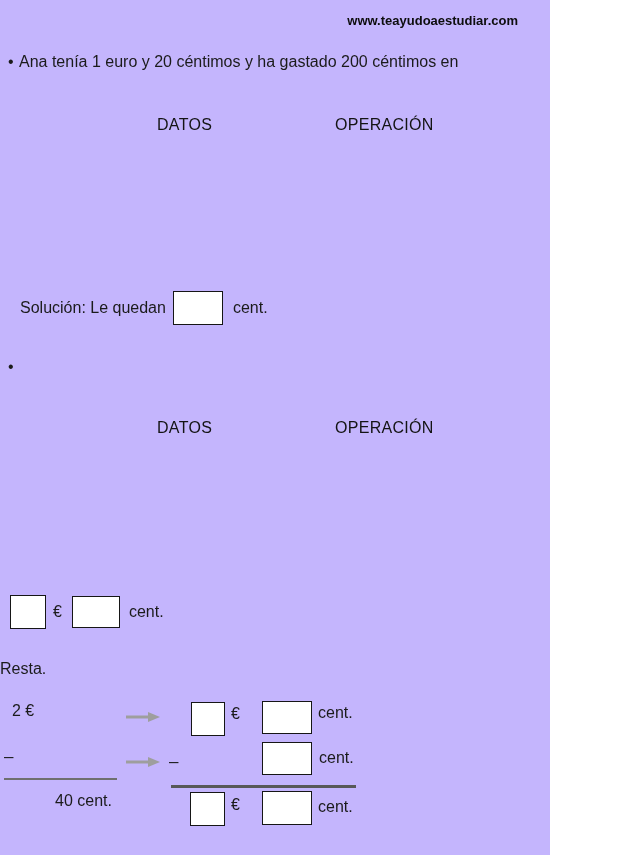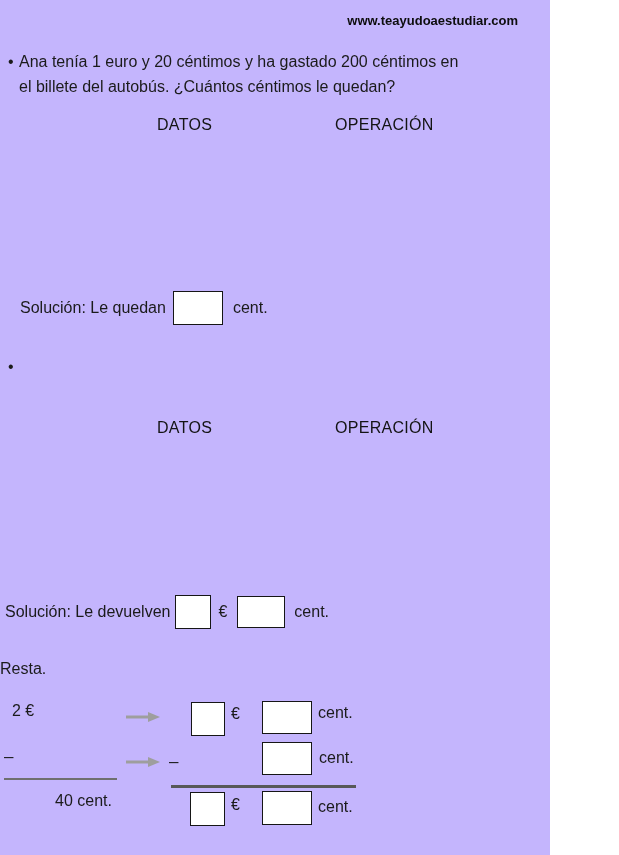--- a/index.html
+++ b/index.html
@@ -69,42 +69,40 @@
 <body>
 
 <div class="page">
 
   <div class="abs site-header">www.teayudoaestudiar.com</div>
 
   <div class="abs question" style="left:8px; top:49px; width:505px;">
     <span class="bullet">•</span>
     <span>
       <div>Ana tenía 1 euro y 20 céntimos y ha gastado 200 céntimos en</div>
-      <div>el billete del autobús. ¿Cuántos céntimos le quedan?</div>
     </span>
   </div>
 
   <div class="abs col-label" style="left:157px; top:116px;">DATOS</div>
   <div class="abs col-label" style="left:335px; top:116px;">OPERACIÓN</div>
 
   <div class="abs solution-row" style="left:5px; top:291px;margin-left:15px;">
     <span>Solución: Le quedan</span>
     <span class="answer-box" style="width:50px; height:34px; margin-left:7px;"></span>
     <span style="margin-left:10px;">cent.</span>
   </div>
 
   <div class="abs question" style="left:8px; top:354px; width:505px;">
     <span class="bullet">•</span>
   </div>
 
   <div class="abs col-label" style="left:157px; top:419px;">DATOS</div>
   <div class="abs col-label" style="left:335px; top:419px;">OPERACIÓN</div>
 
   <div class="abs solution-row" style="left:5px; top:595px;">
-    <span>Solución: Le devuelven</span>
     <span class="answer-box" style="width:36px; height:34px; margin-left:5px;"></span>
     <span style="margin-left:7px;">€</span>
     <span class="answer-box" style="width:48px; height:32px; margin-left:10px;"></span>
     <span style="margin-left:9px;">cent.</span>
   </div>
 
   <div class="abs txt-16" style="left:0; top:660px;">Resta.</div>
 
   <div class="abs txt-16" style="left:12px; top:702px;">2 €</div>
   <svg class="abs arrow-icon" style="left:126px; top:711px;" width="34" height="12" viewBox="0 0 34 12">

